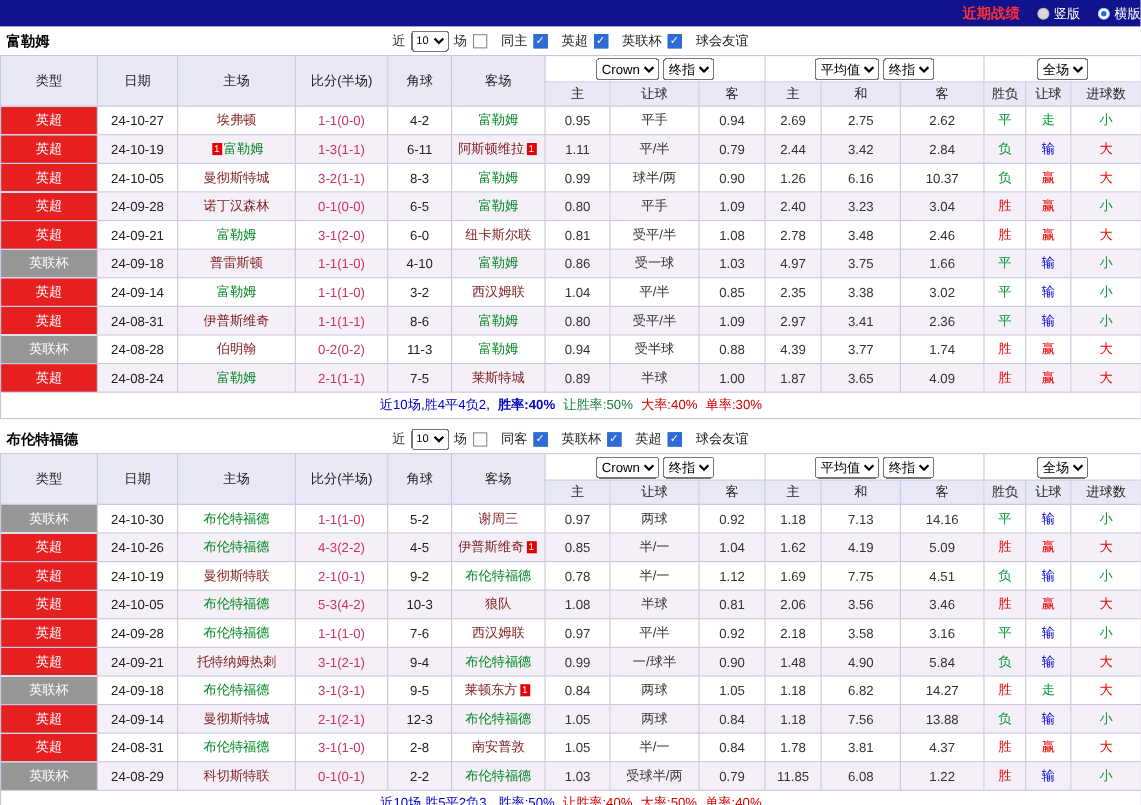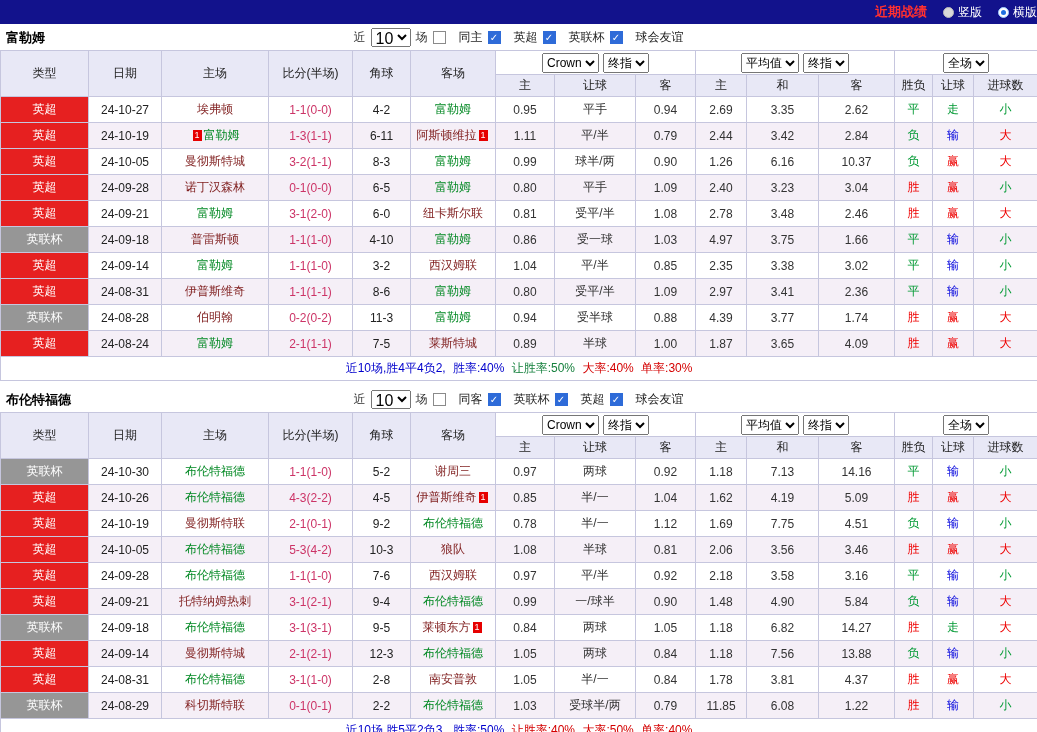--- a/index.html
+++ b/index.html
@@ -11,21 +11,21 @@
   .radio{display:inline-flex;align-items:center;gap:4px;color:#fff;cursor:pointer}
   .rdo{width:11px;height:11px;border-radius:50%;background:#d9d9d9;border:1px solid #bbb;display:inline-block}
   .rdo.on{background:#fff;border:1px solid #9ecbff;position:relative}
   .rdo.on::after{content:"";position:absolute;left:2px;top:2px;right:2px;bottom:2px;border-radius:50%;background:#1f6fe0}
   
   .panel{width:1037px}
   .panel + .panel{margin-top:5px}
   .section-head{position:relative;height:26px;display:flex;align-items:center;justify-content:center}
   .team-name{position:absolute;left:6px;top:5px;font-weight:bold;font-size:13px;color:#000}
   .filter{display:flex;align-items:center;gap:5px}
-  .filter select{height:19px;font-size:16px}
+  .filter select{height:19px;font-size:10px}
   .chk{display:inline-flex;align-items:center;gap:13px;cursor:pointer;color:#222}
   .cb{display:inline-block;width:13px;height:13px;border:1px solid #8a8a8a;background:#fff;font-size:10px;line-height:12px;text-align:center;color:#fff}
   .cb.on{background:#2e6bd8;border-color:#2e6bd8}
   
   table{border-collapse:collapse;table-layout:fixed;width:1037px}
   th,td{border:1px solid #c6c6de;text-align:center;height:26px;overflow:hidden;white-space:nowrap;font-weight:normal}
   thead th{background:#e8e8f6;color:#222}
   thead tr.ctrl th.grp{background:#fff}
   thead tr.ctrl select{height:20px;font-size:12px;margin:0 2px}
   thead tr.ctrl th{height:24px}
@@ -138,21 +138,21 @@
           <td class="league-epl">英超</td>
           <td class="date">24-10-27</td>
           <td class="teamcell"><span class="team-opp">埃弗顿</span></td>
           <td class="score">1-1(0-0)</td>
           <td class="corner">4-2</td>
           <td class="teamcell"><span class="team-main">富勒姆</span></td>
           <td class="odds">0.95</td>
           <td class="odds">平手</td>
           <td class="odds">0.94</td>
           <td class="avg">2.69</td>
-          <td class="avg">3.35</td>
+          <td class="avg">2.75</td>
           <td class="avg">2.62</td>
           <td class="res-g">平</td>
           <td class="res-g">走</td>
           <td class="res-g">小</td>
         </tr>
         <tr>
           <td class="league-epl">英超</td>
           <td class="date">24-10-19</td>
           <td class="teamcell"><span class="card">1</span><span class="team-main">富勒姆</span></td>
           <td class="score">1-3(1-1)</td>
@@ -300,21 +300,21 @@
           <td class="avg">1.87</td>
           <td class="avg">3.65</td>
           <td class="avg">4.09</td>
           <td class="res-r">胜</td>
           <td class="res-r">赢</td>
           <td class="res-r">大</td>
         </tr>
       </tbody>
     <tfoot>
       <tr>
-        <td colspan="15"><span style="color: rgb(0, 0, 204);">近10场,胜4平4负2, </span><span style="color: rgb(0, 0, 204);">胜率:40% </span><span style="color: #15803d;">让胜率:50% </span><span style="color: rgb(212, 0, 0);">大率:40% </span><span style="color: rgb(212, 0, 0);">单率:30%</span></td>
+        <td colspan="15"><span style="color: rgb(0, 0, 204);">近10场,胜4平4负2, </span><span style="color: rgb(0, 0, 204); font-weight: bold;">胜率:40% </span><span style="color: #15803d;">让胜率:50% </span><span style="color: rgb(212, 0, 0);">大率:40% </span><span style="color: rgb(212, 0, 0);">单率:30%</span></td>
       </tr>
     </tfoot>
   </table>
 </section>
 
 <section class="panel">
   <div class="section-head">
     <div class="team-name">布伦特福德</div>
     <div class="filter">
         <span>近</span>

